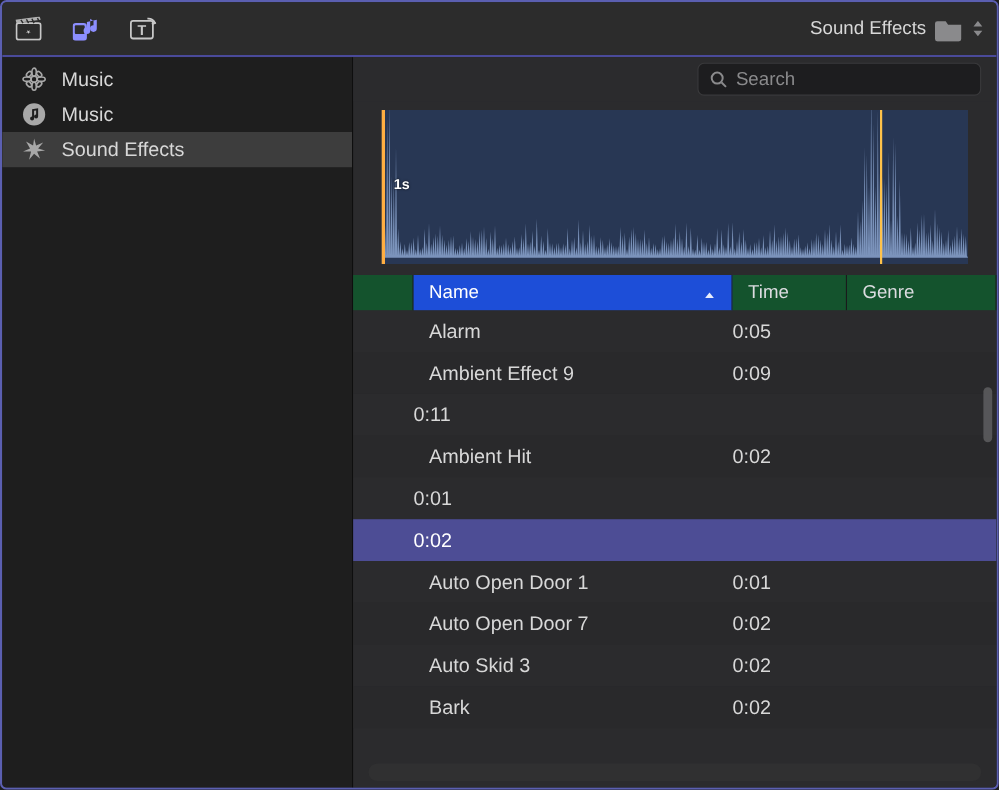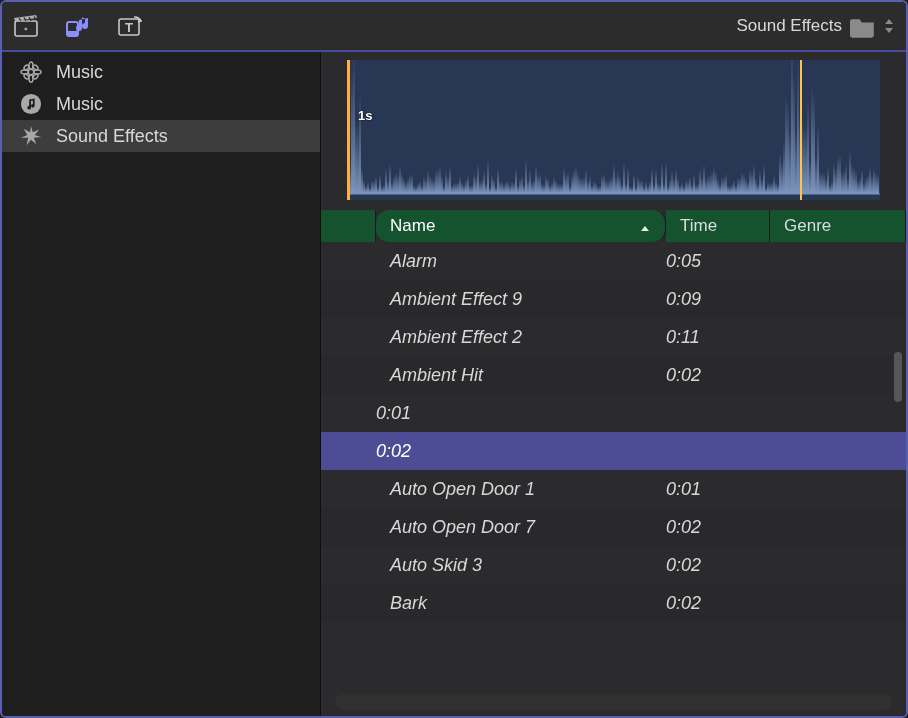--- a/index.html
+++ b/index.html
@@ -98,21 +98,21 @@
   .waveform {
     margin: 8px 26px 10px 26px;
     height: 140px;
     background: #283754;
     border-left: 3px solid #ffae42;
     position: relative;
     overflow: hidden;
   }
   .wave-label {
     position: absolute;
-    top: 48px; left: 8px;
+    top: 60px; left: 8px;
     color: #fff; font-size: 13px; font-weight: 700;
     text-shadow: 0 0 2px #000;
   }
   .wave-svg { width: 100%; height: 100%; display: block; }
   .table-wrap {
     flex: 1;
     min-height: 0;
     display: flex;
     flex-direction: column;
   }
@@ -122,34 +122,33 @@
     font-size: 17px;
     color: #dcdce0;
   }
   .th {
     display: flex; align-items: center;
     padding: 0 14px;
     border-right: 1px solid #1a1a1c;
     background: #14532d;
     position: relative;
   }
-  .th.sorted { background: #14532d; color: #fff; border-radius: 13px; }
+  .th.sorted { background: #1d4ed8; color: #fff; }
   .th.blank { width: 55px; }
   .th.name { width: 290px; }
   .th.time { width: 104px; }
   .th.genre { flex: 1; align-items: center; }
   .sort-ind {
     margin-left: auto;
     width: 12px; height: 12px;
     color: rgba(255,255,255,.9);
   }
   .tbody {
     overflow-y: auto;
     flex: 1;
-    font-style: italic;
   }
   .row {
     display: flex;
     height: 38px;
     align-items: center;
     font-size: 18px;
     color: #d8d8d8;
   }
   .row .c-blank { width: 55px; }
   .row .c-name { width: 290px; padding-left: 14px; }
@@ -257,20 +256,31 @@
           <span class="side-icon">
             <svg viewBox="0 0 24 24" fill="currentColor">
               <path d="M12 1 L14 8 L21 5 L16 11 L23 13 L15 14 L18 21 L12 16 L7 22 L9 14 L1 14 L8 11 L4 4 L11 8 Z"></path>
             </svg>
           </span>
           <span>Sound Effects</span>
         </div>
       </div>
 
     <div class="main">
+      <div class="topbar">
+        <div class="search">
+          <span class="search-icon">
+            <svg viewBox="0 0 16 16" fill="none" stroke="currentColor" stroke-width="1.8">
+                <circle cx="7" cy="7" r="5"></circle>
+                <path d="M11 11 L15 15"></path>
+              </svg>
+          </span>
+          <input type="text" placeholder="Search" style="">
+        </div>
+      </div>
 
       <div class="waveform">
         <svg class="wave-svg" viewBox="0 0 530 140" preserveAspectRatio="none">
           <rect x="0" y="0" width="530" height="140" fill="#283754"></rect>
           <path id="wavepath" fill="#7b93bb" d="M0 134.4 L0 104.4 L1 132.4 L2 7.336370673454184 L3 132.4 L4 -9.123414942610594 L5 132.4 L6 59.77527293439249 L7 132.4 L8 64.00118374362994 L9 132.4 L10 32.71283844022389 L11 132.4 L12 107.51800193905359 L13 132.4 L14 119.42912924953347 L15 132.4 L16 125.64765404217839 L17 132.4 L18 121.53953053101208 L19 132.4 L20 127.33644116305808 L21 132.4 L22 119.9126232384319 L23 132.4 L24 119.89087504633602 L25 132.4 L26 116.00677021670592 L27 132.4 L28 126.39222911615654 L29 132.4 L30 113.41742259053751 L31 132.4 L32 126.32143300419105 L33 132.4 L34 124.51935759975392 L35 132.4 L36 107.85977176710227 L37 132.4 L38 120.66541877773699 L39 132.4 L40 102.80258242940545 L41 132.4 L42 121.3928169116429 L43 132.4 L44 115.36333132276212 L45 132.4 L46 112.0601498820391 L47 132.4 L48 114.05443164736465 L49 132.4 L50 104.68748291252442 L51 132.4 L52 113.18884717563448 L53 132.4 L54 117.81096737121639 L55 132.4 L56 122.36057032462621 L57 132.4 L58 117.89079082345965 L59 132.4 L60 114.8121406659705 L61 132.4 L62 113.80587306396323 L63 132.4 L64 125.17179458393093 L65 132.4 L66 126.19399197424774 L67 132.4 L68 122.7573881124558 L69 132.4 L70 120.53591818251155 L71 132.4 L72 125.39515895831462 L73 132.4 L74 116.35678336714093 L75 132.4 L76 119.0965938882791 L77 132.4 L78 109.98127251034667 L79 132.4 L80 115.25001368039509 L81 132.4 L82 117.301313826692 L83 132.4 L84 119.107287862434 L85 132.4 L86 109.86323848770192 L87 132.4 L88 108.7977431950591 L89 132.4 L90 105.86253052904158 L91 132.4 L92 116.05357350324512 L93 132.4 L94 126.19833655316471 L95 132.4 L96 110.56471144818119 L97 132.4 L98 116.59075937284373 L99 132.4 L100 104.84703227375805 L101 132.4 L102 125.17305599358131 L103 132.4 L104 122.49594162766795 L105 132.4 L106 122.77630955370739 L107 132.4 L108 121.12722392733173 L109 132.4 L110 115.90519714192435 L111 132.4 L112 121.81953367353698 L113 132.4 L114 124.41764853914012 L115 132.4 L116 119.11928610413727 L117 132.4 L118 114.67343268962836 L119 132.4 L120 125.2394926740004 L121 132.4 L122 124.85508354915703 L123 132.4 L124 112.66701976539213 L125 132.4 L126 116.59122839207951 L127 132.4 L128 102.94407661659346 L129 132.4 L130 121.09104641547938 L131 132.4 L132 119.52121195061827 L133 132.4 L134 109.68039261612483 L135 132.4 L136 123.37849245033372 L137 132.4 L138 98.69599445714695 L139 132.4 L140 127.14487702849887 L141 132.4 L142 114.16202068694878 L143 132.4 L144 118.75781784848454 L145 132.4 L146 127.06586988818293 L147 132.4 L148 107.24591437657462 L149 132.4 L150 120.69729234049724 L151 132.4 L152 121.04596982866155 L153 132.4 L154 124.60120425409082 L155 132.4 L156 120.83690148143454 L157 132.4 L158 120.38062817420911 L159 132.4 L160 124.70134708527601 L161 132.4 L162 121.03773804365339 L163 132.4 L164 122.44218147922533 L165 132.4 L166 107.072773913444 L167 132.4 L168 125.58866782408916 L169 132.4 L170 117.7319921340874 L171 132.4 L172 115.3783943164198 L173 132.4 L174 124.85141133883177 L175 132.4 L176 99.275946472167 L177 132.4 L178 120.12285812258547 L179 132.4 L180 109.26825524392831 L181 132.4 L182 121.67806301635916 L183 132.4 L184 118.898127614232 L185 132.4 L186 104.32507856606634 L187 132.4 L188 113.91324534261712 L189 132.4 L190 113.27175613280187 L191 132.4 L192 123.33419722155443 L193 132.4 L194 124.4105759906281 L195 132.4 L196 115.46142482362434 L197 132.4 L198 118.03289333140143 L199 132.4 L200 124.87647526802624 L201 132.4 L202 122.0992867707124 L203 132.4 L204 116.2710132205986 L205 132.4 L206 120.05466618408178 L207 132.4 L208 122.94901790114288 L209 132.4 L210 123.5291248076293 L211 132.4 L212 123.60078764486649 L213 132.4 L214 106.15004974941975 L215 132.4 L216 113.97871863444053 L217 132.4 L218 111.29877121147334 L219 132.4 L220 126.16457272368744 L221 132.4 L222 114.75889469569118 L223 132.4 L224 108.27809854049889 L225 132.4 L226 106.2474129865544 L227 132.4 L228 111.64974538606347 L229 132.4 L230 116.79432317481697 L231 132.4 L232 117.1312406718657 L233 132.4 L234 117.40535066329414 L235 132.4 L236 108.6417543043172 L237 132.4 L238 120.8080345112325 L239 132.4 L240 115.51475570832727 L241 132.4 L242 125.24559794172832 L243 132.4 L244 120.9649335727856 L245 132.4 L246 122.13337365040516 L247 132.4 L248 126.32289269012131 L249 132.4 L250 125.55255528517549 L251 132.4 L252 114.8122473292207 L253 132.4 L254 113.54184517893147 L255 132.4 L256 119.24366149622178 L257 132.4 L258 120.7254857013489 L259 132.4 L260 117.65848890427668 L261 132.4 L262 115.72646032365017 L263 132.4 L264 103.15810623670778 L265 132.4 L266 116.7467730887455 L267 132.4 L268 110.03887507166908 L269 132.4 L270 116.34990322907458 L271 132.4 L272 124.19712305624105 L273 132.4 L274 102.21620541824575 L275 132.4 L276 123.64134748479384 L277 132.4 L278 106.88192985200524 L279 132.4 L280 125.91092007168066 L281 132.4 L282 126.9981795569756 L283 132.4 L284 113.39449558551456 L285 132.4 L286 126.79647422741678 L287 132.4 L288 116.0150154419909 L289 132.4 L290 119.67741146549749 L291 132.4 L292 119.83488415600836 L293 132.4 L294 126.53382285152624 L295 132.4 L296 121.31405233843194 L297 132.4 L298 126.02491891372837 L299 132.4 L300 121.03159842938396 L301 132.4 L302 107.15177672956892 L303 132.4 L304 124.74020782082926 L305 132.4 L306 108.34045304545049 L307 132.4 L308 122.05821579927766 L309 132.4 L310 124.24804492537092 L311 132.4 L312 102.57182055892457 L313 132.4 L314 123.95908784988852 L315 132.4 L316 101.8563504074031 L317 132.4 L318 125.65728639499672 L319 132.4 L320 118.78658092061627 L321 132.4 L322 110.46342631368725 L323 132.4 L324 119.56494747647469 L325 132.4 L326 108.19454752964793 L327 132.4 L328 117.78612644618596 L329 132.4 L330 125.41748971271414 L331 132.4 L332 121.89154422595543 L333 132.4 L334 126.41126397002243 L335 132.4 L336 120.05930704367218 L337 132.4 L338 120.04801552461419 L339 132.4 L340 116.1108918474067 L341 132.4 L342 124.8358879653407 L343 132.4 L344 113.67704319753183 L345 132.4 L346 124.77256877221964 L347 132.4 L348 123.36522176541098 L349 132.4 L350 109.12410010789824 L351 132.4 L352 117.85351415214643 L353 132.4 L354 103.80474642202259 L355 132.4 L356 118.5813897762536 L357 132.4 L358 114.76571601363395 L359 132.4 L360 114.326755979776 L361 132.4 L362 111.64694623233918 L363 132.4 L364 106.59097434927006 L365 132.4 L366 110.7650851798196 L367 132.4 L368 118.2937422532631 L369 132.4 L370 124.09195149008008 L371 132.4 L372 116.75821658633268 L373 132.4 L374 116.26836406439071 L375 132.4 L376 112.88434773224819 L377 132.4 L378 124.68984248770711 L379 132.4 L380 126.12232668252982 L381 132.4 L382 123.40797638864224 L383 132.4 L384 120.17892953993744 L385 132.4 L386 125.41438911706311 L387 132.4 L388 117.28014137766884 L389 132.4 L390 117.59003463585336 L391 132.4 L392 111.57163856126893 L393 132.4 L394 113.24295458018976 L395 132.4 L396 117.8195032075919 L397 132.4 L398 121.4866298278549 L399 132.4 L400 108.46168621818937 L401 132.4 L402 111.62137809515743 L403 132.4 L404 103.74194222963908 L405 132.4 L406 117.71760111576765 L407 132.4 L408 123.82486099846953 L409 132.4 L410 110.2170387888669 L411 132.4 L412 119.34149690599972 L413 132.4 L414 103.83956681951449 L415 132.4 L416 126.94750454680435 L417 132.4 L418 121.55448262089365 L419 132.4 L420 122.78522770200658 L421 132.4 L422 122.25950489791393 L423 132.4 L424 115.62601197047377 L425 132.4 L426 121.48932350778422 L427 132.4 L428 124.04020484767723 L429 132.4 L430 91.57246913613889 L431 132.4 L432 100.58155334087425 L433 132.4 L434 81.53612224231287 L435 132.4 L436 33.142665320413855 L437 132.4 L438 39.91764878080228 L439 132.4 L440 68.73608338022628 L441 132.4 L442 -19.77413069678846 L443 132.4 L444 11.917584199616044 L445 132.4 L446 68.5572197781355 L447 132.4 L448 -0.8041207467821607 L449 132.4 L450 55.62151299994076 L451 132.4 L452 59.66196488832648 L453 132.4 L454 61.80484025893695 L455 132.4 L456 66.0520851307605 L457 132.4 L458 37.38109359503112 L459 132.4 L460 99.66506769003925 L461 132.4 L462 23.459229161017376 L463 132.4 L464 29.30526237924785 L465 132.4 L466 95.70101944675577 L467 132.4 L468 62.722145038241536 L469 132.4 L470 111.2150466660967 L471 132.4 L472 111.86278953391928 L473 132.4 L474 112.41759858113318 L475 132.4 L476 118.32195950829401 L477 132.4 L478 106.54970174172391 L479 132.4 L480 124.23335899559783 L481 132.4 L482 120.46124206435134 L483 132.4 L484 102.12755563896889 L485 132.4 L486 108.59113436164988 L487 132.4 L488 94.99262444461766 L489 132.4 L490 93.78192194559213 L491 132.4 L492 111.16116681281196 L493 132.4 L494 110.50615432443831 L495 132.4 L496 103.902079848731 L497 132.4 L498 118.5985113932958 L499 132.4 L500 89.35735687257991 L501 132.4 L502 102.89687446977908 L503 132.4 L504 106.79300915168135 L505 132.4 L506 110.14604455632906 L507 132.4 L508 120.64722061853148 L509 132.4 L510 117.63486749905854 L511 132.4 L512 108.87016209020354 L513 132.4 L514 122.57354607052558 L515 132.4 L516 117.05472296050841 L517 132.4 L518 113.98405175957092 L519 132.4 L520 105.49240188543095 L521 132.4 L522 115.60042445967021 L523 132.4 L524 107.41377468934556 L525 132.4 L526 112.55376931182697 L527 132.4 L528 114.37414079497609 L529 132.4 L530 134.4 Z"></path>
           <rect x="450" y="0" width="2" height="140" fill="#ffc24a"></rect>
         </svg>
         <div class="wave-label">1s</div>
       </div>
 
@@ -300,21 +310,20 @@
               <div class="c-genre"></div>
             </div>
             <div class="row">
               <div class="c-blank"></div>
               <div class="c-name">Ambient Effect 9</div>
               <div class="c-time">0:09</div>
               <div class="c-genre"></div>
             </div>
             <div class="row">
               <div class="c-blank"></div>
-              <div class="c-name">Ambient Effect 2</div>
               <div class="c-time">0:11</div>
               <div class="c-genre"></div>
             </div>
             <div class="row">
               <div class="c-blank"></div>
               <div class="c-name">Ambient Hit</div>
               <div class="c-time">0:02</div>
               <div class="c-genre"></div>
             </div>
             <div class="row">

